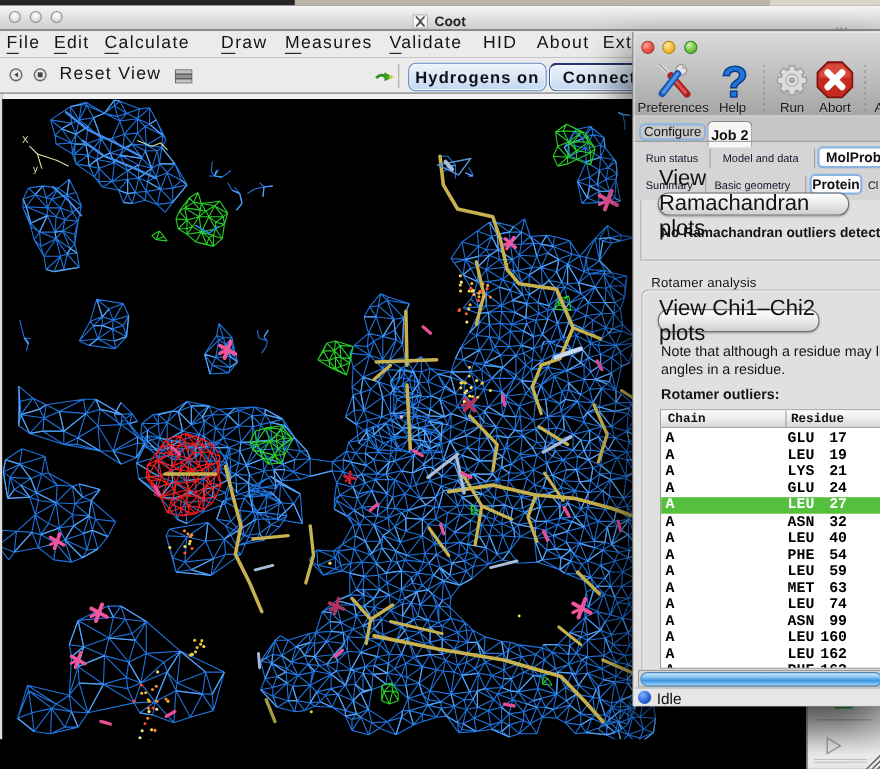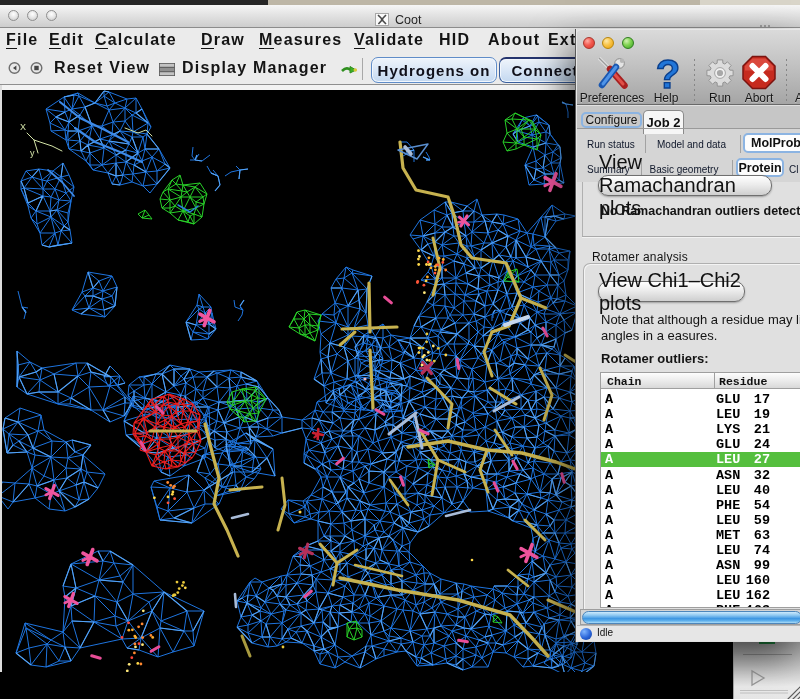--- a/index.html
+++ b/index.html
@@ -2,26 +2,26 @@
 <html><head><meta charset="utf-8"><style>
 *{margin:0;padding:0;box-sizing:border-box}
 html,body{width:800px;height:699px;overflow:hidden;background:#000;font-family:"Liberation Sans",sans-serif}
 .abs{position:absolute}
 #page{position:relative;width:800px;height:699px}
 #topstrip{left:0;top:0;width:800px;height:5px;background:#bdb6a6}
 #topstrip .dk{left:0;top:0;width:268px;height:5px;background:#262626}
 #topstrip .lt{left:700px;top:0;width:100px;height:5px;background:#d9d5c9}
 #titlebar{left:0;top:5px;width:800px;height:23px;background:linear-gradient(180deg,#f6f6f6 0%,#e3e3e3 45%,#cdcdcd 100%);border-bottom:1px solid #8c8c8c}
 .tl-circ{position:absolute;width:11px;height:11px;border-radius:50%;border:1.5px solid #8f8f8f;background:radial-gradient(circle at 50% 35%,#ffffff 0%,#e8e8e8 45%,#c6c6c6 100%)}
-#wtitle{position:absolute;left:375px;top:7px;height:15px;font-size:12.5px;font-weight:400;color:#252525;display:flex;align-items:center}
+#wtitle{position:absolute;left:375px;top:7px;height:15px;font-size:12.5px;font-weight:700;color:#252525;display:flex;align-items:center}
 #menubar{left:0;top:28px;width:800px;height:24px;background:#ebebeb}
-.mi{position:absolute;top:3px;font-size:16px;font-weight:bold;letter-spacing:1.2px;color:#141414;white-space:pre}
+.mi{position:absolute;top:3px;font-size:16px;font-weight:normal;letter-spacing:1.2px;color:#141414;white-space:pre}
 .mi u{text-decoration:none;border-bottom:1.5px solid #141414}
 #toolbar{left:0;top:52px;width:800px;height:33px;background:#ebebeb;border-bottom:1px solid #8e8e8e}
-#toolbar .txt{position:absolute;top:7px;font-size:16px;font-weight:bold;letter-spacing:1.2px;color:#141414}
+#toolbar .txt{position:absolute;top:7px;font-size:16px;font-weight:normal;letter-spacing:1.2px;color:#141414}
 .tbbtn{position:absolute;top:5px;height:26px;border:1.5px solid #5f8cc8;border-radius:7px;background:linear-gradient(180deg,#eef4fb 0%,#d7e5f6 55%,#c3d8f0 100%);font-size:15px;font-weight:bold;letter-spacing:1px;color:#10101a;display:flex;align-items:center;justify-content:center;box-shadow:inset 0 0 0 1px #f2f7fd}
 #canvband{left:2px;top:85px;width:798px;height:5px;background:#f2f2f2}
 #leftedge{left:0;top:85px;width:2px;height:587px;background:#dcdcdc}
 #statusbar{left:0;top:672px;width:800px;height:27px;background:#f0f0ee;border-top:1px solid #b4b4b4}
 #statustext{position:absolute;left:3px;top:5px;font-size:15.5px;letter-spacing:1.85px;color:#000099;white-space:pre}
 #bluesq{position:absolute;left:714px;top:9px;width:16px;height:16px;border:1px solid #3a78b0;border-radius:2px;background:linear-gradient(180deg,#d8eefc 0%,#a8d6f2 45%,#58b0e6 50%,#7cc4ee 100%)}
 #cpanel{left:733px;top:641px;width:67px;height:58px;background:linear-gradient(180deg,#9e9e9e 0%,#c4c4c4 40%,#ededed 78%,#e6e6e6 100%);border-top:1px solid #4a4a4a;border-left:1px solid #a8a8a8}
 #dlg{left:575px;top:29px;width:226px;height:613px;box-shadow:-10px 16px 34px rgba(0,0,0,.55);border-left:1px solid #5a5a5a;background:#e0e0e0}
 #dlgtop{position:absolute;left:0;top:0;width:226px;height:76px;background:linear-gradient(180deg,#dadada 0%,#c3c3c3 45%,#a5a5a5 100%);border-bottom:1px solid #696969;border-top-left-radius:6px;border-top:1px solid #e8e8e8}
 .traffic{position:absolute;width:12px;height:12px;border-radius:50%}
@@ -287,21 +287,20 @@
   <path d="M8.4 4.6 L5 7 L8.4 9.4" fill="#444"></path>
   <circle cx="28.5" cy="7" r="5.3" fill="#e8e8e8" stroke="#6f6f6f" stroke-width="1.4"></circle>
   <rect x="26.3" y="4.8" width="4.4" height="4.4" fill="#444"></rect>
  </svg>
  <div class="txt" style="left:54px">Reset View</div>
  <svg style="position:absolute;left:159px;top:11px" width="16" height="13">
   <rect x="0.4" y="0.4" width="15.2" height="3.8" fill="#c2c2c2" stroke="#555" stroke-width="0.8"></rect>
   <rect x="0.4" y="4.6" width="15.2" height="3.8" fill="#8f8f8f" stroke="#555" stroke-width="0.8"></rect>
   <rect x="0.4" y="8.8" width="15.2" height="3.8" fill="#c2c2c2" stroke="#555" stroke-width="0.8"></rect>
  </svg>
- <div class="txt" style="left:182px">Display Manager</div>
  <svg style="position:absolute;left:340px;top:11px" width="18" height="12">
         <path d="M2 8 Q6 4 9 6 L12 7" stroke="#2f8f1f" stroke-width="2.6" fill="none"></path>
         <path d="M10 3.5 L16 7 L10 10 Z" fill="#3fae25" stroke="#2f8f1f" stroke-width="1"></path>
         <circle cx="15.3" cy="7" r="1.8" fill="#d8c83a"></circle>
       </svg>
  <div style="position:absolute;left:362px;top:6px;width:1px;height:22px;background:#a8a8a8"></div>
  <div class="tbbtn" style="left:371px;width:126px">Hydrogens on</div>
  <div class="tbbtn" style="left:499px;width:92px;border-color:#3a5f9e;border-top:2.5px solid #26356e">Connect</div>
 </div>
 <div class="abs" id="cpanel">
@@ -375,21 +374,21 @@
  </div>
  <div id="content">
   <div style="position:absolute;left:6px;top:0px;width:1px;height:54px;background:#b0b0b0"></div>
   <div class="pill" style="left:22px;top:-7px;width:174px;height:21px">View Ramachandran plots</div>
   <div class="dtext" style="left:25px;top:22px;font-weight:bold;font-size:12.5px">No Ramachandran outliers detected</div>
   <div style="position:absolute;left:6px;top:54px;width:220px;height:2px;background:#aaa;border-bottom:1px solid #f2f2f2"></div>
   <div class="dtext" style="left:16px;top:68px;font-size:12px;letter-spacing:0.2px">Rotamer analysis</div>
   <div style="position:absolute;left:7px;top:81px;width:219px;height:377px;border:1px solid #b0b0b0;border-right:none;border-radius:7px 0 0 7px;box-shadow:inset 1px 1px 0 #f4f4f4"></div>
   <div class="pill" style="left:22px;top:99px;width:147px;height:21px">View Chi1–Chi2 plots</div>
   <div class="dtext" style="left:25px;top:130px;font-size:13px">Note that although a residue may lie</div>
-  <div class="dtext" style="left:25px;top:146px;font-size:13px">angles in a easures.</div>
+  <div class="dtext" style="left:25px;top:146px;font-size:13px">angles in a residue.</div>
   <div class="dtext" style="left:25px;top:169px;font-weight:bold;font-size:13px">Rotamer outliers:</div>
   <div id="rtable">
    <div id="thead">
             <span style="position:absolute;left:6px;top:2px">Chain</span>
             <span style="position:absolute;left:118px;top:2px">Residue</span>
             <div style="position:absolute;left:113px;top:0;width:1px;height:16px;background:#9f9f9f"></div>
           </div>
 <div class="trow" style="top:19.0px;"><span style="position:absolute;left:4px">A</span><span style="position:absolute;left:115px">GLU</span><span class="num">17</span></div>
 <div class="trow" style="top:34.1px;"><span style="position:absolute;left:4px">A</span><span style="position:absolute;left:115px">LEU</span><span class="num">19</span></div>
 <div class="trow" style="top:49.2px;"><span style="position:absolute;left:4px">A</span><span style="position:absolute;left:115px">LYS</span><span class="num">21</span></div>
@@ -404,18 +403,18 @@
 <div class="trow" style="top:185.1px;"><span style="position:absolute;left:4px">A</span><span style="position:absolute;left:115px">ASN</span><span class="num">99</span></div>
 <div class="trow" style="top:200.2px;"><span style="position:absolute;left:4px">A</span><span style="position:absolute;left:115px">LEU</span><span class="num">160</span></div>
 <div class="trow" style="top:215.3px;"><span style="position:absolute;left:4px">A</span><span style="position:absolute;left:115px">LEU</span><span class="num">162</span></div>
 <div class="trow" style="top:230.4px;"><span style="position:absolute;left:4px">A</span><span style="position:absolute;left:115px">PHE</span><span class="num">163</span></div>
   </div>
   <div id="hscroll">
           <div id="hthumb"></div>
         </div>
   <div id="idlerow">
    <div style="position:absolute;left:4px;top:2px;width:12px;height:12px;border-radius:50%;background:radial-gradient(circle at 35% 30%,#7fb4ff 0%,#2a64d8 55%,#123c9a 100%)"></div>
-   <div style="position:absolute;left:21px;top:1px;font-size:10px;color:#111">Idle</div>
+   <div style="position:absolute;left:21px;top:1px;font-size:14px;color:#111">Idle</div>
   </div>
  </div>
 </div>
 
 </div>
 
 </body></html>

